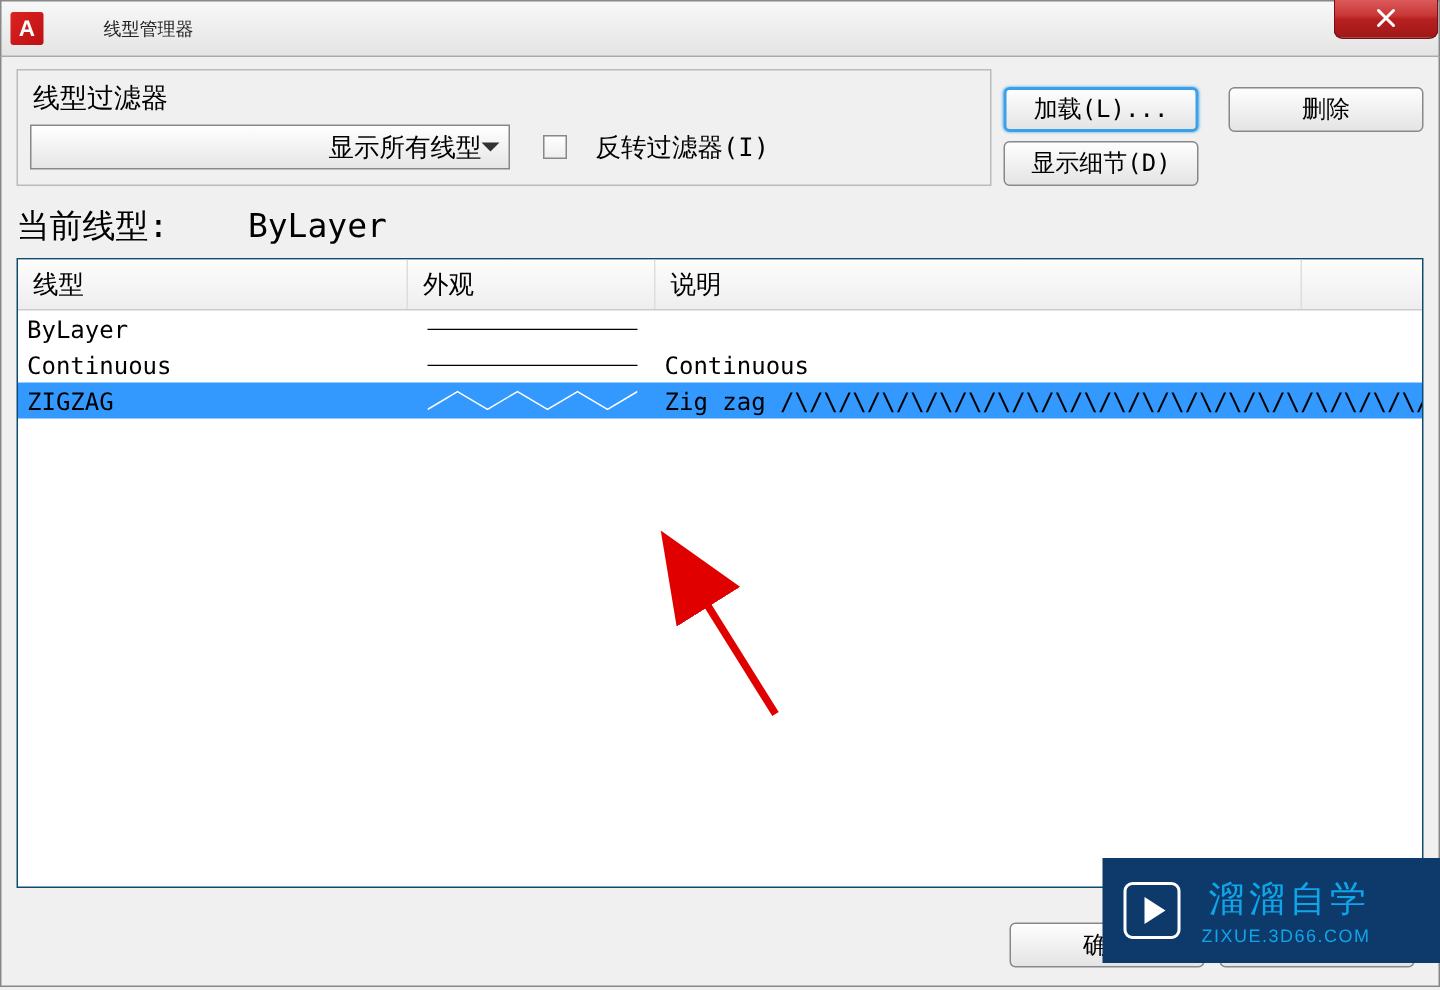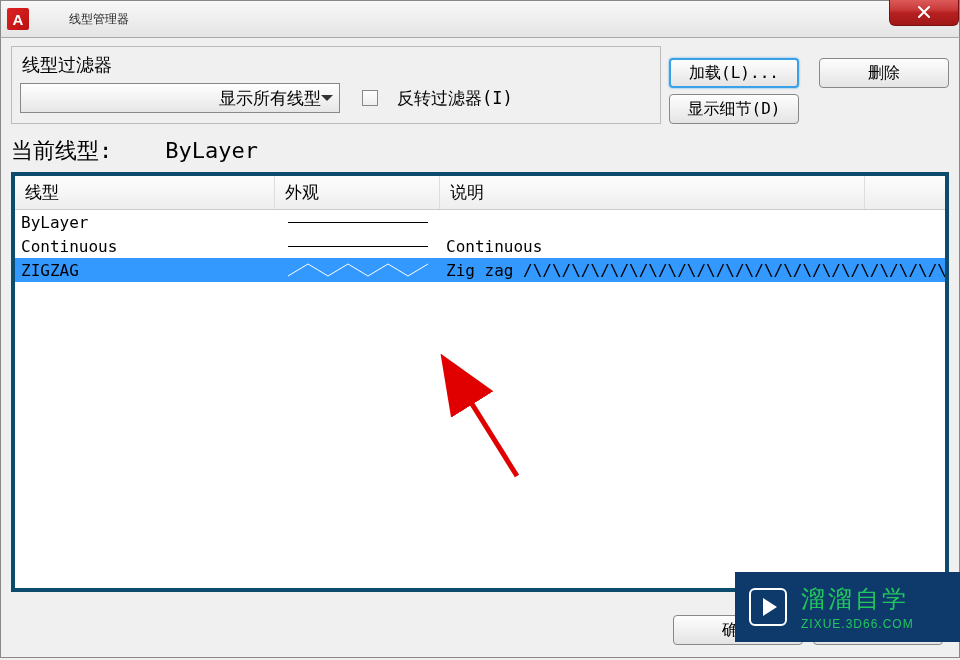--- a/index.html
+++ b/index.html
@@ -142,21 +142,21 @@
       border: 2px solid #3aa0e8;
       box-shadow: 0 0 2px #3aa0e8;
     }
     .current-linetype {
       margin-top: 10px;
       font-size: 22px;
       padding: 2px 0;
     }
     .list-area {
       margin-top: 4px;
-      border: 4px solid #0c4a6e;
+      border: 1px solid #0c4a6e;
       background: #fff;
       height: 420px;
       overflow: hidden;
     }
     .list-header {
       display: flex;
       height: 34px;
       background: linear-gradient(to bottom, #fdfdfd, #eee);
       border-bottom: 1px solid #ccc;
     }
@@ -228,21 +228,21 @@
       align-items: center;
       justify-content: center;
     }
     .wm-tri {
       width: 0; height: 0;
       border-top: 9px solid transparent;
       border-bottom: 9px solid transparent;
       border-left: 14px solid #fff;
       margin-left: 3px;
     }
-    .wm-text { color: #22c55e; }
+    .wm-text { color: #0ea5e9; text-align: right; }
     .wm-main { font-size: 24px; font-family: "Microsoft YaHei", sans-serif; letter-spacing: 3px; }
     .wm-sub { font-size: 12px; font-family: Arial, sans-serif; letter-spacing: 1px; margin-top: 2px; }
   </style>
 </head>
 <body>
 
 <div class="titlebar">
   <div class="app-icon">A</div>
   <div class="title-text">线型管理器</div>
   <div class="close-btn">

